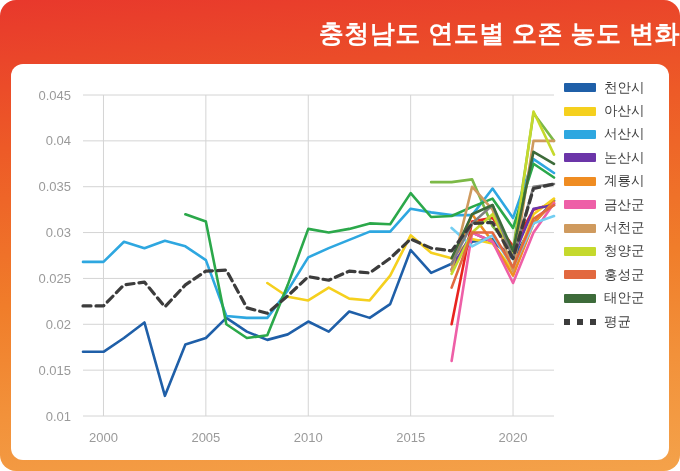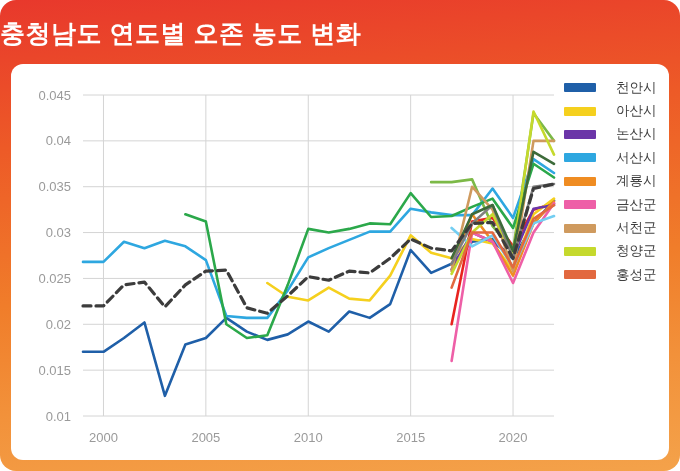--- a/index.html
+++ b/index.html
@@ -10,21 +10,21 @@
   }
   #root {
     position: relative;
     width: 680px; height: 471px;
     background: linear-gradient(175deg, #e8382c 0%, #ed5a27 28%, #f07d2a 58%, #f2913a 78%, #f4a24a 100%);
     border-radius: 16px;
     overflow: hidden;
   }
   #title-bar {
     position: absolute; left: 0; top: 0; width: 680px; height: 66px;
-    display: flex; align-items: center; justify-content: flex-start;
+    display: flex; align-items: center; justify-content: flex-end;
   }
   #chart-title {
     color: #ffffff;
     font-size: 25px;
     font-weight: bold;
     letter-spacing: 0.5px;
     text-align: center;
     white-space: nowrap;
   }
   #card {
@@ -43,21 +43,20 @@
     position: absolute;
     left: 553px; top: 10px;
     width: 105px; height: 380px;
     display: flex; flex-direction: column;
     justify-content: flex-start;
     padding-top: 2px;
   }
   .legend-row {
     display: flex; align-items: center;
     height: 23.4px;
-    gap: 12px;
   }
   .swatch {
     width: 32px; height: 9px;
     border-radius: 1px;
     flex: 0 0 auto;
     margin-right: 8px;
   }
   .swatch.dashed {
     height: 6px;
     background: none !important;
@@ -150,43 +149,55 @@
     <div id="legend">
         <div class="legend-row">
           <span class="swatch" style="background: rgb(31, 95, 168);"></span>
           <span class="legend-label">천안시</span>
         </div>
         <div class="legend-row">
           <span class="swatch" style="background: rgb(245, 208, 30);"></span>
           <span class="legend-label">아산시</span>
         </div>
         <div class="legend-row">
+          <span class="swatch" style="background: rgb(46, 167, 224);"></span>
+          <span class="legend-label">서산시</span>
+        </div>
+        <div class="legend-row">
           <span class="swatch" style="background: rgb(107, 53, 168);"></span>
           <span class="legend-label">논산시</span>
         </div>
         <div class="legend-row">
-          <span class="swatch" style="background: rgb(46, 167, 224);"></span>
-          <span class="legend-label">서산시</span>
-        </div>
-        <div class="legend-row">
           <span class="swatch" style="background: rgb(239, 140, 34);"></span>
           <span class="legend-label">계룡시</span>
         </div>
         <div class="legend-row">
           <span class="swatch" style="background: rgb(238, 95, 167);"></span>
           <span class="legend-label">금산군</span>
         </div>
         <div class="legend-row">
           <span class="swatch" style="background: rgb(207, 154, 94);"></span>
           <span class="legend-label">서천군</span>
         </div>
         <div class="legend-row">
           <span class="swatch" style="background: rgb(197, 217, 45);"></span>
           <span class="legend-label">청양군</span>
         </div>
         <div class="legend-row">
           <span class="swatch" style="background: rgb(226, 104, 63);"></span>
           <span class="legend-label">홍성군</span>
         </div>
+        <div class="legend-row">
+          <span class="swatch" style="background: rgb(61, 107, 58);"></span>
+          <span class="legend-label">태안군</span>
+        </div>
+        <div class="legend-row">
+          <span class="swatch dashed">
+            <i style="background: rgb(60, 60, 60);"></i>
+            <i style="background: rgb(60, 60, 60);"></i>
+            <i style="background: rgb(60, 60, 60);"></i>
+          </span>
+          <span class="legend-label">평균</span>
+        </div>
       </div>
 
   </div>
 </div>
 
 </body></html>

